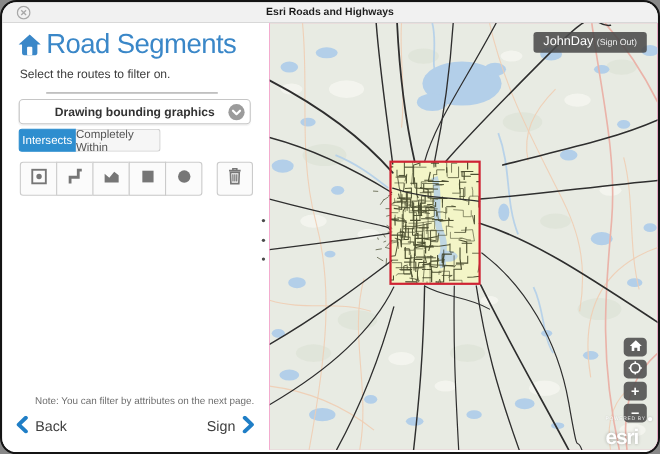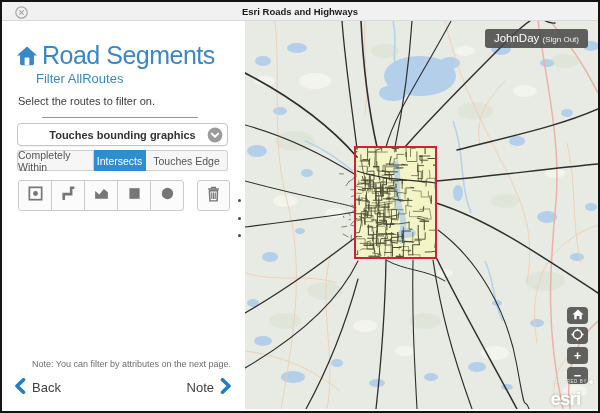--- a/index.html
+++ b/index.html
@@ -1,34 +1,34 @@
 <!DOCTYPE html>
 <html style="--accent: #3a87c8; --tab-active: #2e8ecf; --nav-blue: #1f7ec6; --icon: #767676;"><head>
 <meta charset="utf-8">
 <style>
   html,body{margin:0;padding:0;background:#888;}
   *{box-sizing:border-box;}
   .window{
     position:relative;width:600px;height:413px;background:#fff;
-    border:2px solid #141414;border-radius:0;overflow:hidden;
+    border:2px solid #141414;border-radius:15px;overflow:hidden;
     font-family:"Liberation Sans",sans-serif;
   }
   
   .titlebar{height:19px;background:#f1f1f1;border-bottom:1px solid #d8d8d8;position:relative;}
   .titlebar .close{position:absolute;left:13px;top:3px;width:13px;height:13px;cursor:pointer;}
   .titlebar .apptitle{
     position:absolute;left:0;right:0;top:0;height:19px;line-height:19px;text-align:center;
     font-size:9.5px;font-weight:bold;color:#1c1c1c;
   }
   
   .content{display:flex;height:388px;}
   .panel{width:243px;flex:none;background:#fff;position:relative;}
   .map{flex:1;position:relative;overflow:hidden;background:#ec4899;}
   
-  .panel-header{display:flex;align-items:flex-end;margin:21px 0 0 14px;gap:4px;}
+  .panel-header{display:flex;align-items:flex-end;margin:6px 0 0 14px;gap:4px;}
   .home-icon{width:22px;height:24px;flex:none;margin-top:2px;}
   .page-title{font-size:25px;line-height:26px;color:var(--accent);letter-spacing:-0.5px;font-weight:400;}
   .subtitle{margin:3px 0 0 34px;font-size:13px;color:var(--accent);}
   .desc{margin:9px 0 0 16px;font-size:11px;color:#3d3d3d;}
   .divider{border:none;border-top:1px solid #979797;margin:10px 47px 0 40px;}
   .filter-label{margin:13px 0 0 16px;font-size:11px;color:#3d3d3d;}
   .dropdown{
     margin:5px 0 0 15px;width:211px;height:23px;background:#fff;
     border:1px solid #c6c6c6;border-radius:4px;position:relative;
     display:flex;align-items:center;justify-content:center;cursor:pointer;
@@ -104,39 +104,37 @@
       <div class="panel-header">
         <span class="home-icon">
           <svg width="22" height="24" viewBox="0 0 24 24">
             <path d="M12 1.5 L23 11.5 L19.6 11.5 L19.6 20.2 A1.8 1.8 0 0 1 17.8 22 L6.2 22 A1.8 1.8 0 0 1 4.4 20.2 L4.4 11.5 L1 11.5 Z" fill="var(--accent)"></path>
             <rect x="9.4" y="13.6" width="5.2" height="8.4" rx="1" fill="#fff"></rect>
           </svg>
         </span>
         <span class="page-title">Road Segments</span>
       </div>
 
-      <div class="subtitle">Filter AllRoutes</div>
       <div class="desc">Select the routes to filter on.</div>
       <hr class="divider">
 
 
       <div class="dropdown">
-        <span class="dd-value">Touches bounding graphics</span>
+        <span class="dd-value">Drawing bounding graphics</span>
         <span class="dd-chev">
           <svg width="16" height="16" viewBox="0 0 16 16">
             <circle cx="8" cy="8" r="7.4" fill="#9b9b9b"></circle>
             <path d="M4.8 6.6 L8 9.8 L11.2 6.6" fill="none" stroke="#fff" stroke-width="2" stroke-linecap="round" stroke-linejoin="round"></path>
           </svg>
         </span>
       </div>
 
       <div class="tabs">
+        <div class="tab t1 active">Intersects</div>
         <div class="tab t2">Completely Within</div>
-        <div class="tab t1 active">Intersects</div>
-        <div class="tab t3">Touches Edge</div>
       </div>
 
       <div class="tools">
         <div class="toolbtn">
           <span>
             <svg width="17" height="17" viewBox="0 0 16 16">
               <rect x="2.2" y="2.2" width="11.6" height="11.6" fill="none" stroke="var(--icon)" stroke-width="1.6"></rect>
               <circle cx="8" cy="8" r="2.3" fill="var(--icon)"></circle>
             </svg>
           </span>
@@ -192,21 +190,21 @@
       <div class="footer">
         <div class="navbtn">
           <span>
             <svg width="12" height="16" viewBox="0 0 12 16">
               <path d="M9.5 1.8 L3 8 L9.5 14.2" fill="none" stroke="var(--nav-blue)" stroke-width="3.6" stroke-linecap="round" stroke-linejoin="round"></path>
             </svg>
           </span>
           <span>Back</span>
         </div>
         <div class="navbtn">
-          <span>Note</span>
+          <span>Sign</span>
           <span>
             <svg width="12" height="16" viewBox="0 0 12 16">
               <path d="M2.5 1.8 L9 8 L2.5 14.2" fill="none" stroke="var(--nav-blue)" stroke-width="3.6" stroke-linecap="round" stroke-linejoin="round"></path>
             </svg>
           </span>
         </div>
       </div>
     </div>
 
     <div class="map">

